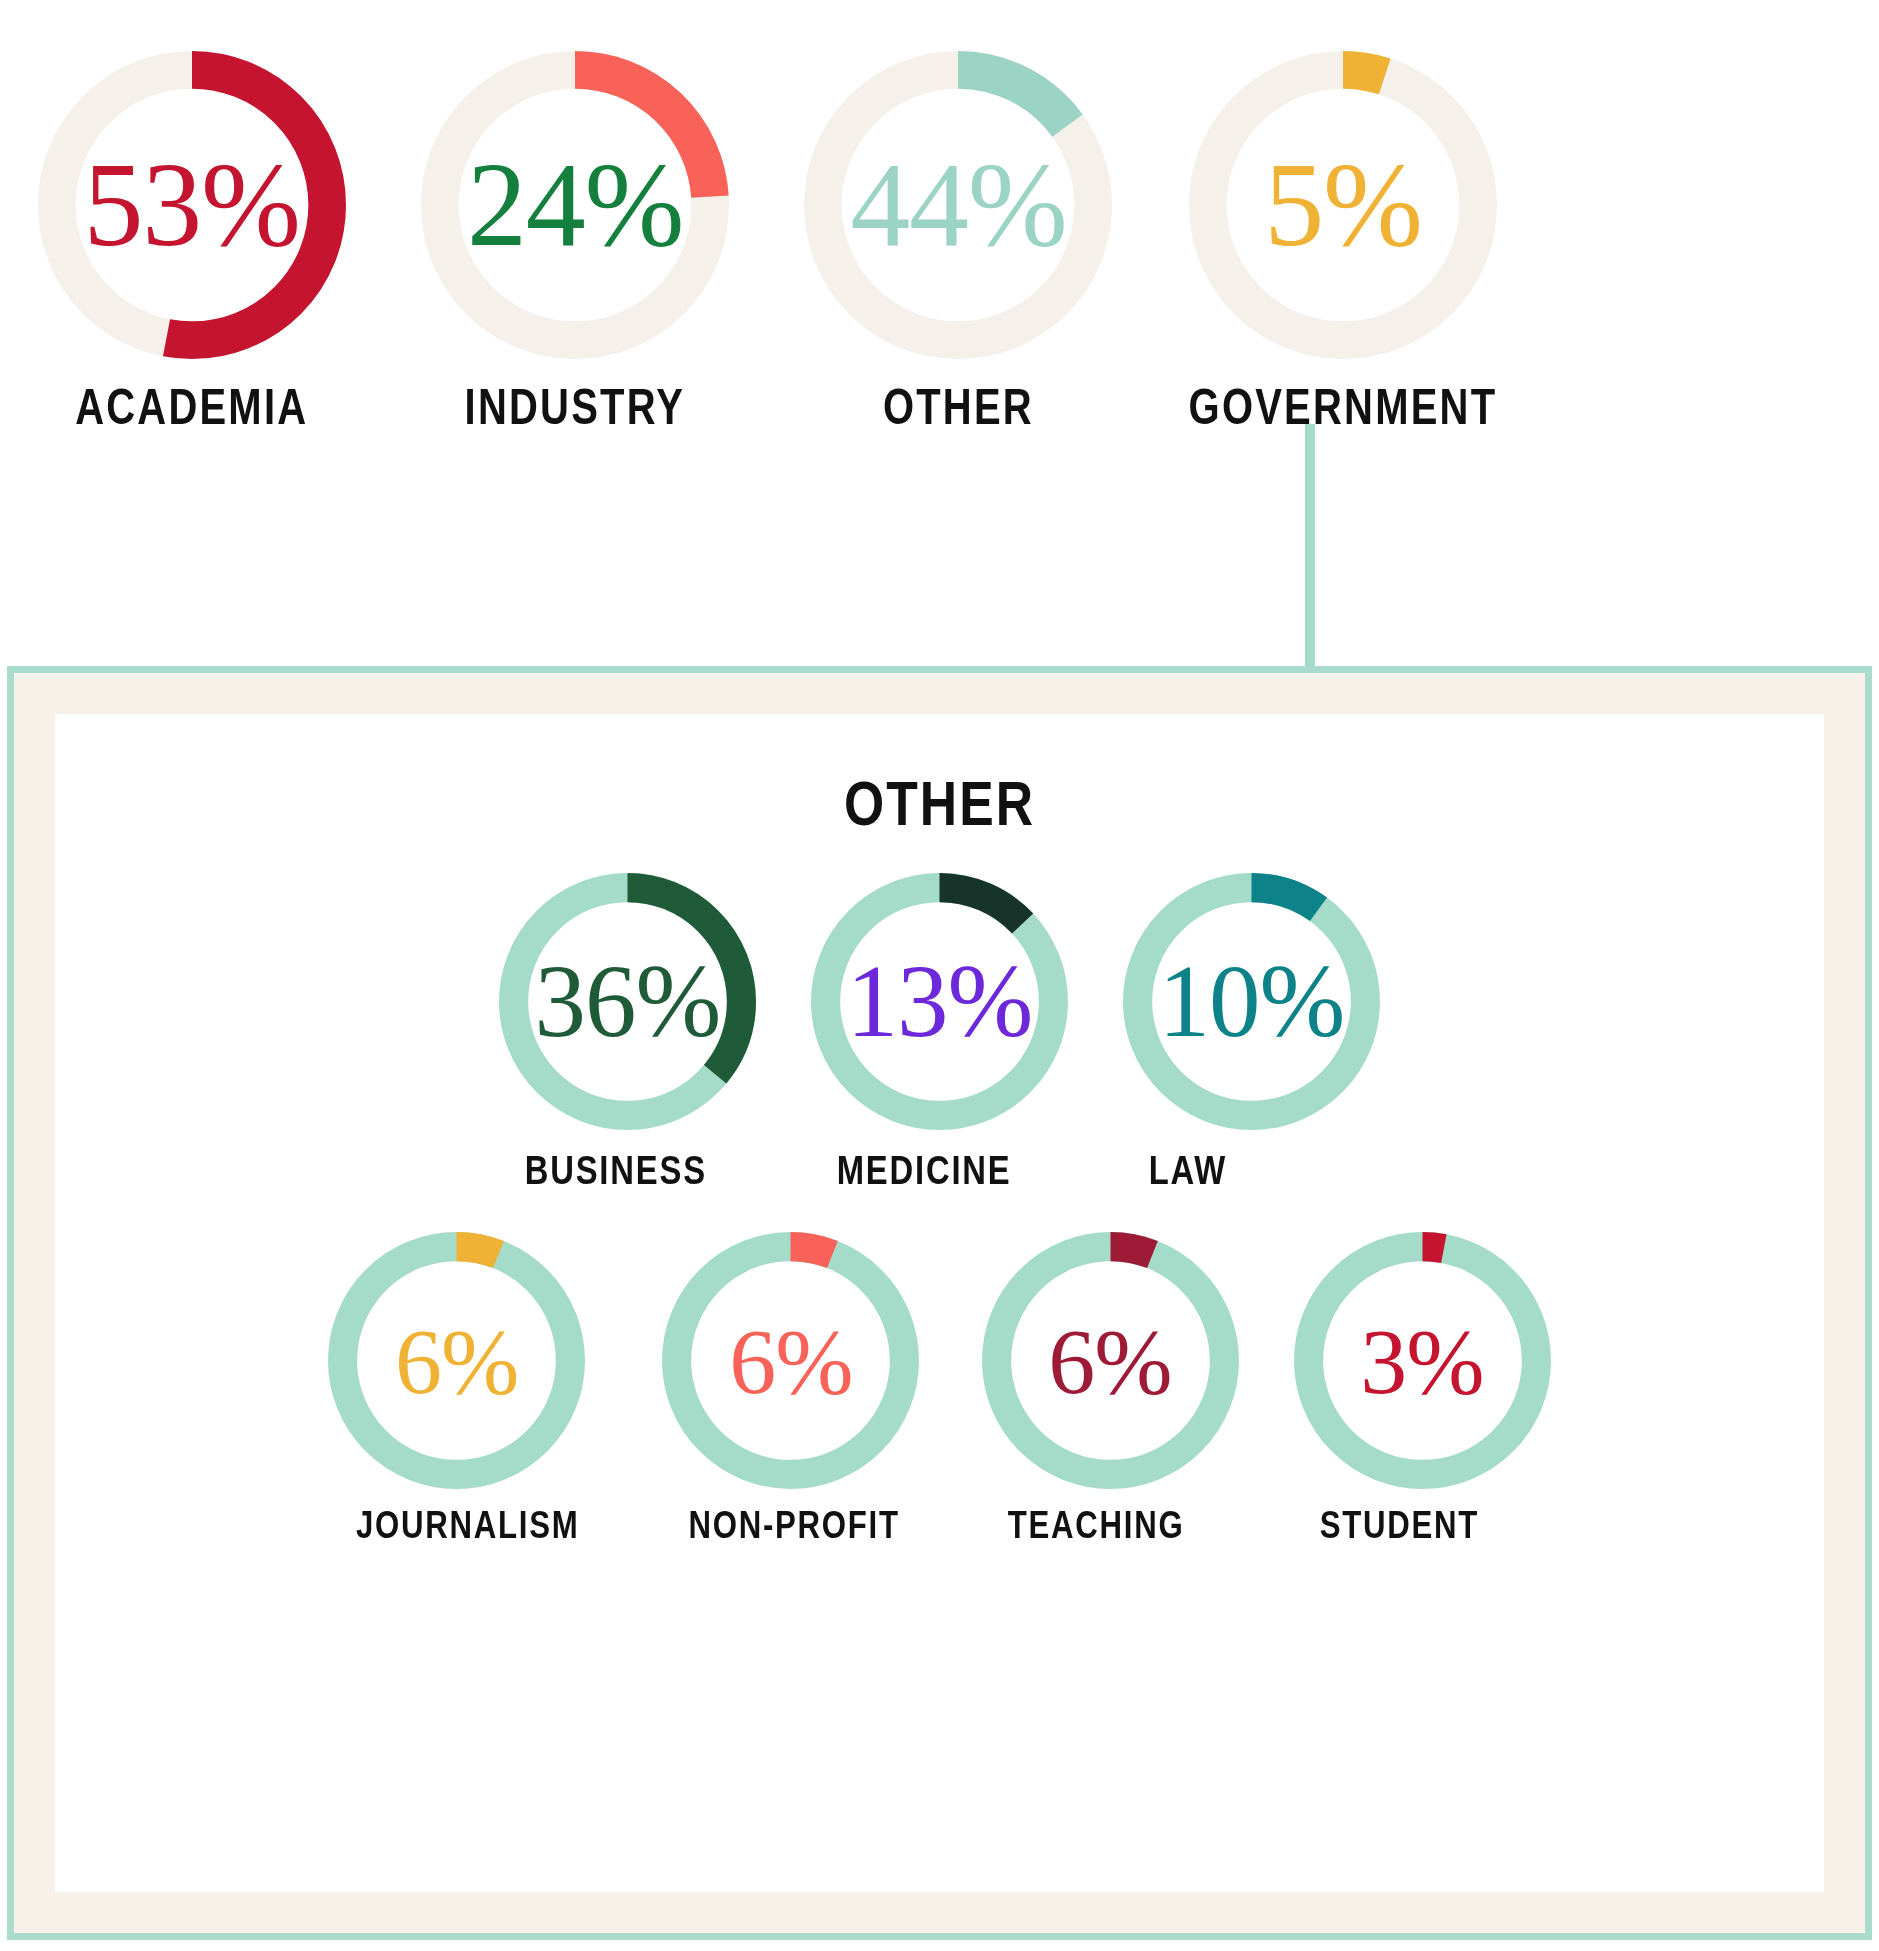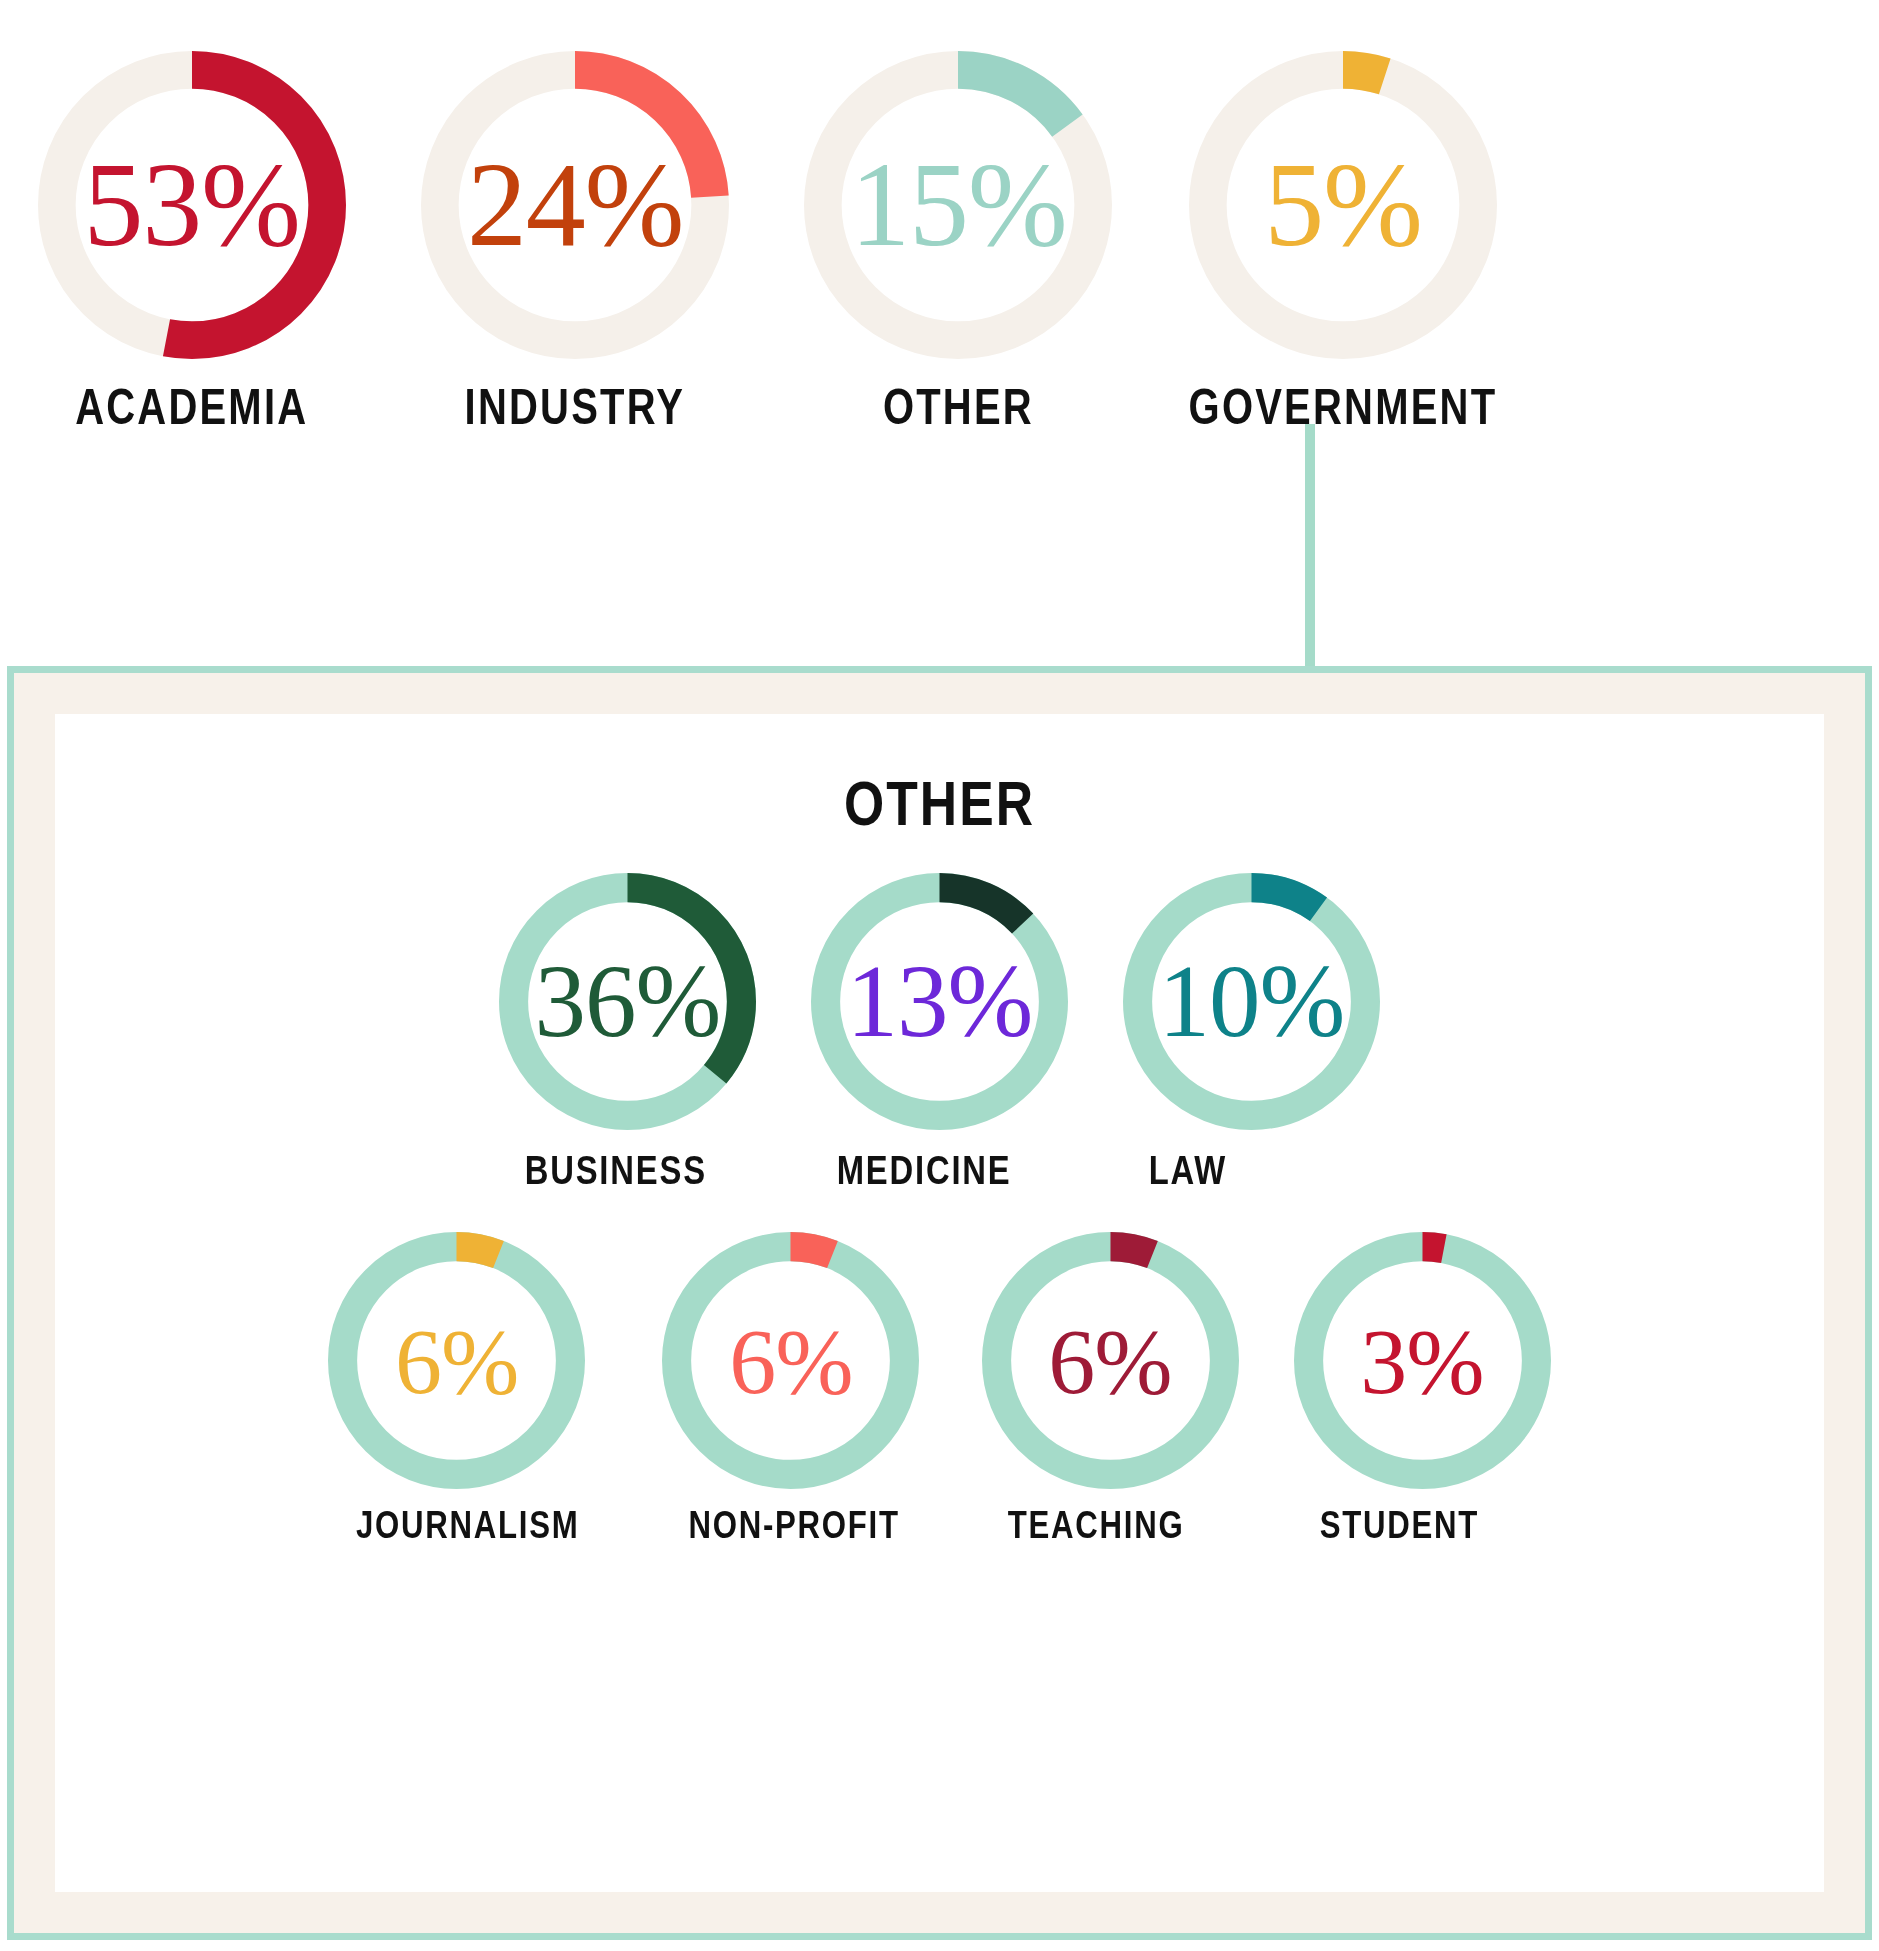--- a/index.html
+++ b/index.html
@@ -102,32 +102,32 @@
         </div>
       <div class="cat-label">ACADEMIA</div>
     </div>
 
     <div class="stat top-stat">
       <div class="donut-wrap" style="width: 308px; height: 308px;">
     <svg width="308" height="308" viewBox="0 0 360 360">
       <circle cx="180" cy="180" r="158" fill="none" stroke="#F5F0EA" stroke-width="44"></circle>
       <circle cx="180" cy="180" r="158" fill="none" stroke="#F96259" stroke-width="44" stroke-dasharray="238.2583868482499 754.4848916861248" transform="rotate(-90 180 180)"></circle>
     </svg>
-          <div class="donut-label" style="color:#c2410c">24%</div>
+          <div class="donut-label" style="color:#15803d">24%</div>
         </div>
       <div class="cat-label">INDUSTRY</div>
     </div>
 
     <div class="stat top-stat">
       <div class="donut-wrap" style="width: 308px; height: 308px;">
     <svg width="308" height="308" viewBox="0 0 360 360">
       <circle cx="180" cy="180" r="158" fill="none" stroke="#F5F0EA" stroke-width="44"></circle>
       <circle cx="180" cy="180" r="158" fill="none" stroke="#9BD3C5" stroke-width="44" stroke-dasharray="148.91149178015618 843.8317867542185" transform="rotate(-90 180 180)"></circle>
     </svg>
-          <div class="donut-label" style="color:#9BD3C5">15%</div>
+          <div class="donut-label" style="color:#9BD3C5">44%</div>
         </div>
       <div class="cat-label">OTHER</div>
     </div>
 
     <div class="stat top-stat">
       <div class="donut-wrap" style="width: 308px; height: 308px;">
     <svg width="308" height="308" viewBox="0 0 360 360">
       <circle cx="180" cy="180" r="158" fill="none" stroke="#F5F0EA" stroke-width="44"></circle>
       <circle cx="180" cy="180" r="158" fill="none" stroke="#EFB235" stroke-width="44" stroke-dasharray="49.637163926718735 943.106114607656" transform="rotate(-90 180 180)"></circle>
     </svg>

